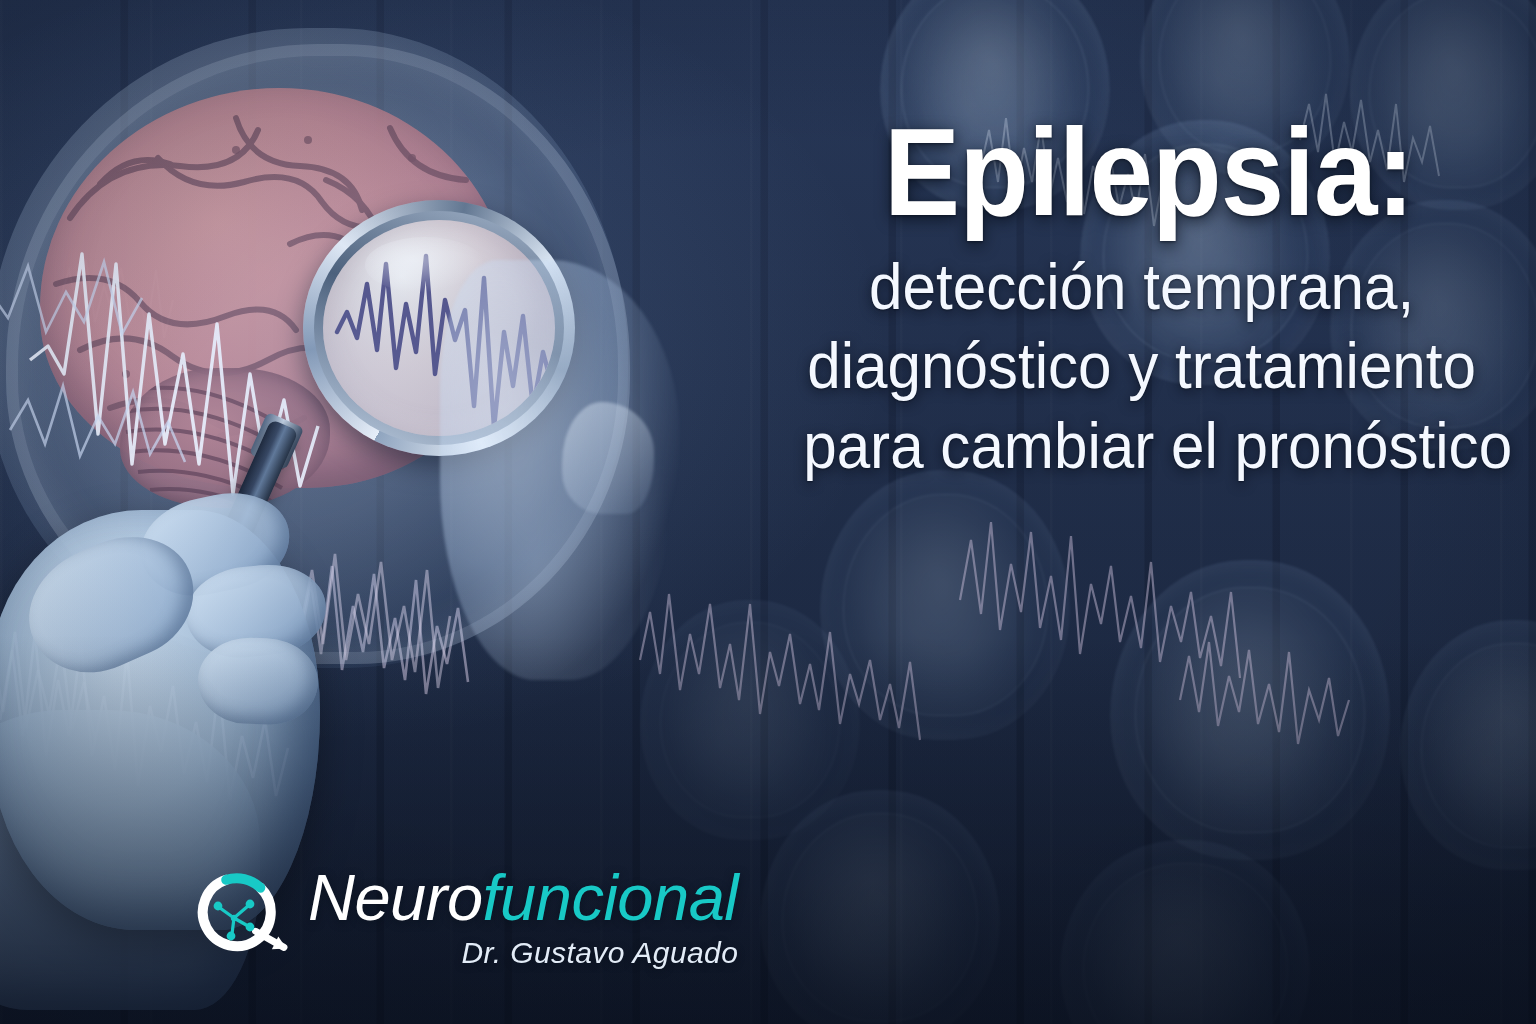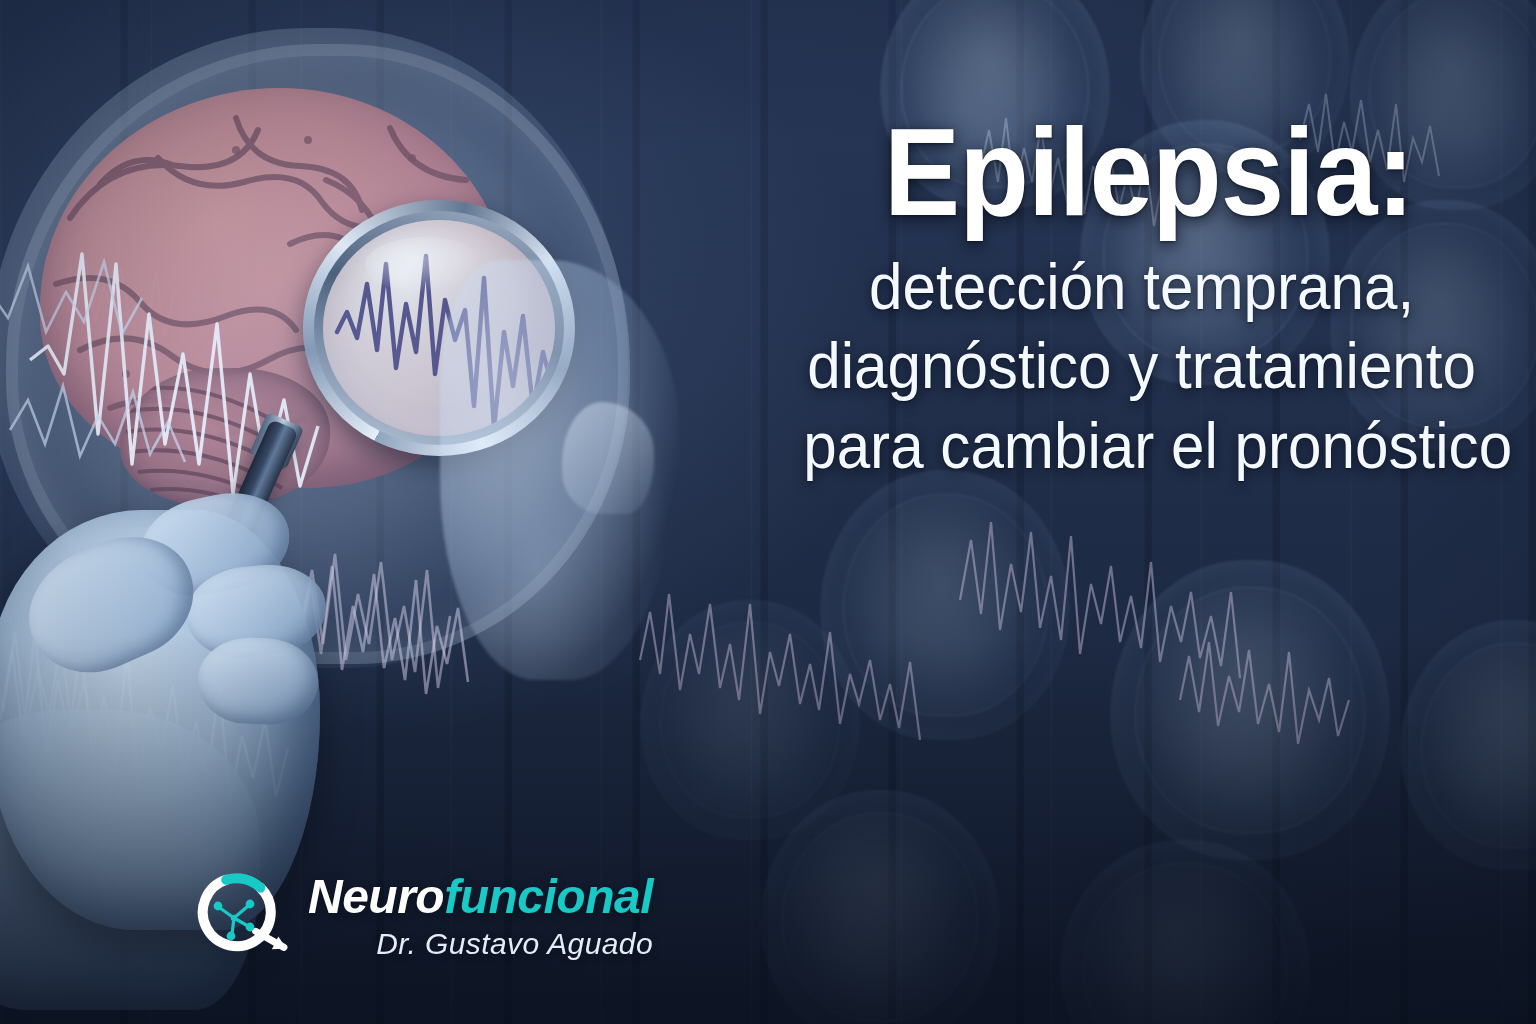--- a/index.html
+++ b/index.html
@@ -213,22 +213,22 @@
 
   
   #logo{
     position:absolute;left:186px;bottom:56px;
     display:flex;align-items:center;gap:18px;
   }
   #logo-mark{width:104px;height:104px;flex:0 0 104px;}
   #logo-text{display:flex;flex-direction:column;align-items:flex-end;line-height:1;}
   #wordmark{
     font-family:"Liberation Sans",sans-serif;
-    font-weight:700;font-style:italic;
-    font-size:48px;letter-spacing:-0.5px;
+    font-weight:400;font-style:italic;
+    font-size:65px;letter-spacing:-0.5px;
     white-space:nowrap;
     text-shadow:0 2px 8px rgba(6,12,24,0.55);
   }
   #wordmark .w1{color:#ffffff;}
   #wordmark .w2{color:#18c9c6;}
   #tagline{
     margin-top:8px;
     font-family:"Liberation Sans",sans-serif;
     font-weight:400;font-style:italic;
     font-size:30px;letter-spacing:.4px;

